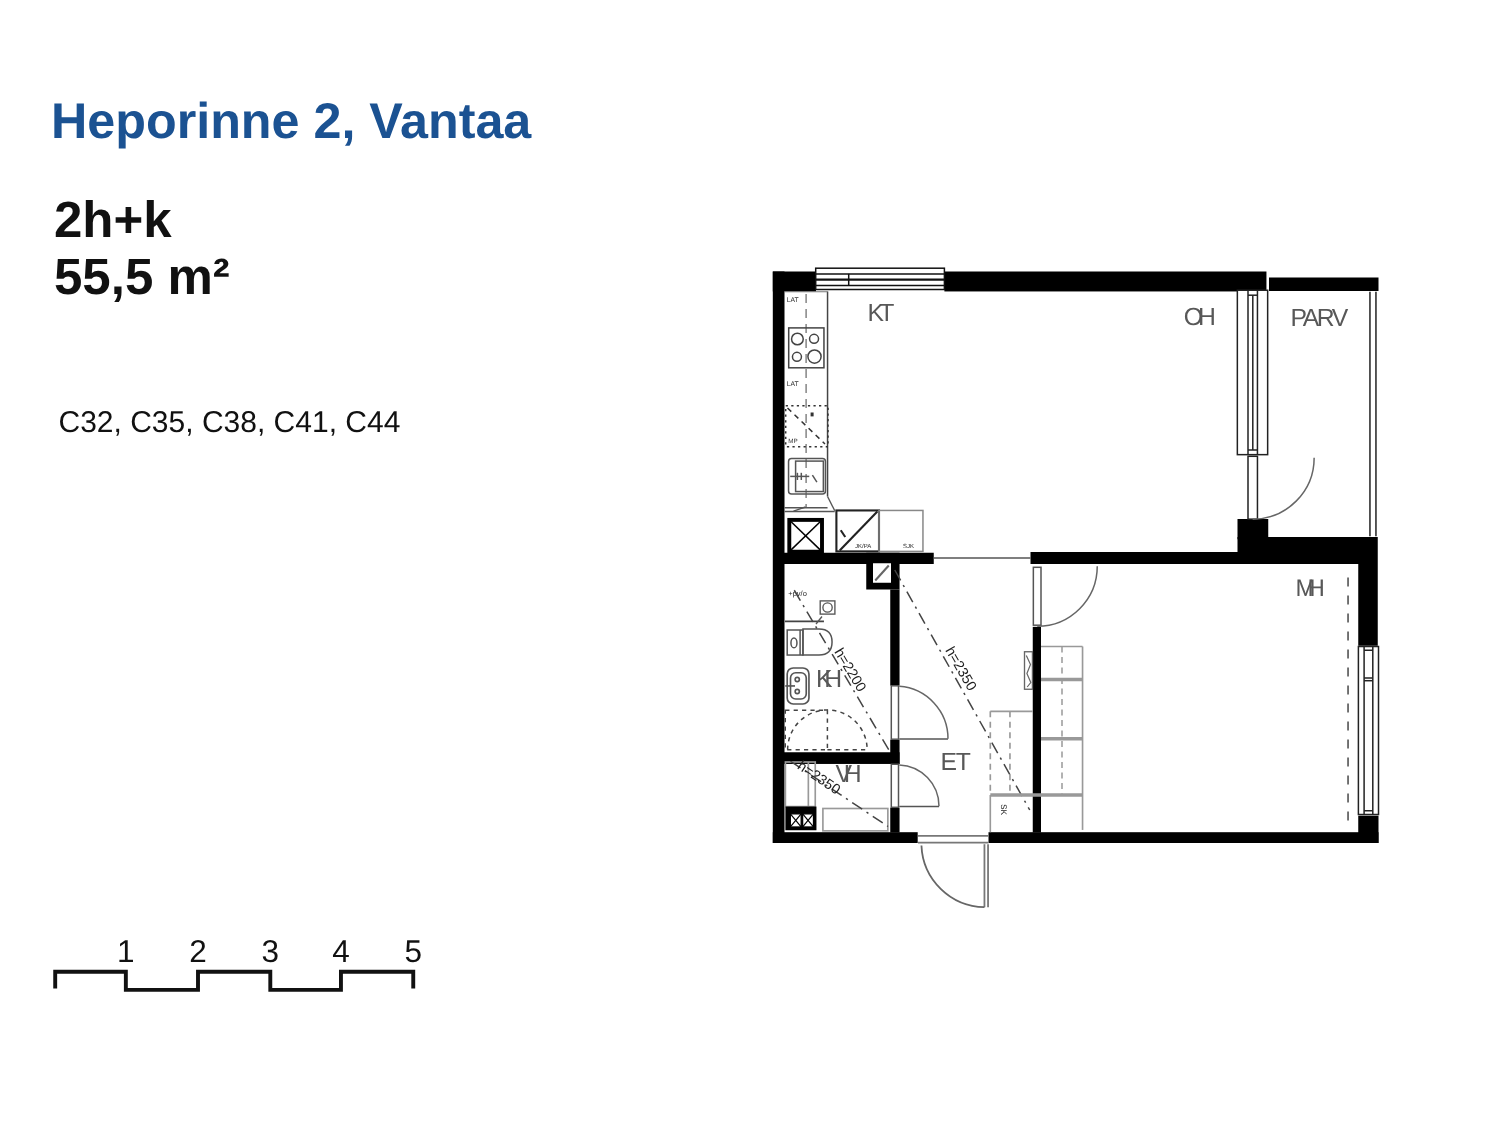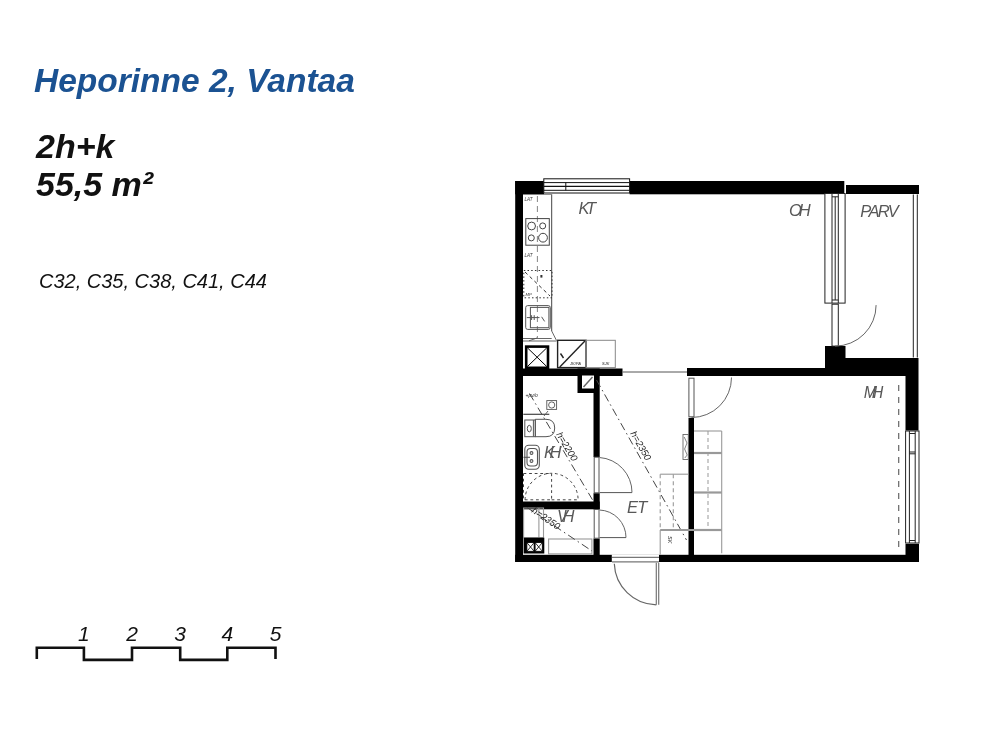--- a/index.html
+++ b/index.html
@@ -1,17 +1,17 @@
 <!DOCTYPE html>
 <html><head>
 <meta charset="utf-8">
 <style>
   html,body{margin:0;padding:0;background:#fff;}
   #page{position:relative;width:1000px;height:750px;background:#fff;overflow:hidden;
-        font-family:"Liberation Sans", sans-serif;font-style:italic;}
+        font-family:"Liberation Sans", sans-serif;}
   svg{position:absolute;left:0;top:0;}
   text{font-family:"Liberation Sans", sans-serif;}
 </style>
 </head>
 <body>
 <div id="page">
 <svg width="1000" height="750" viewBox="0 0 1000 750">
 
   <rect x="0" y="0" width="1000" height="750" fill="#ffffff"></rect>
 

